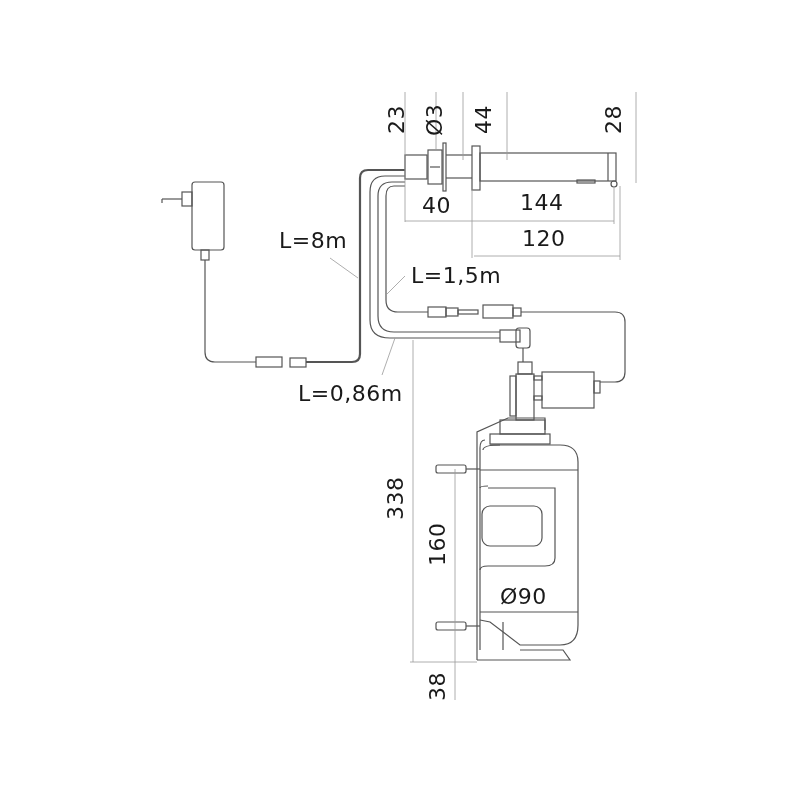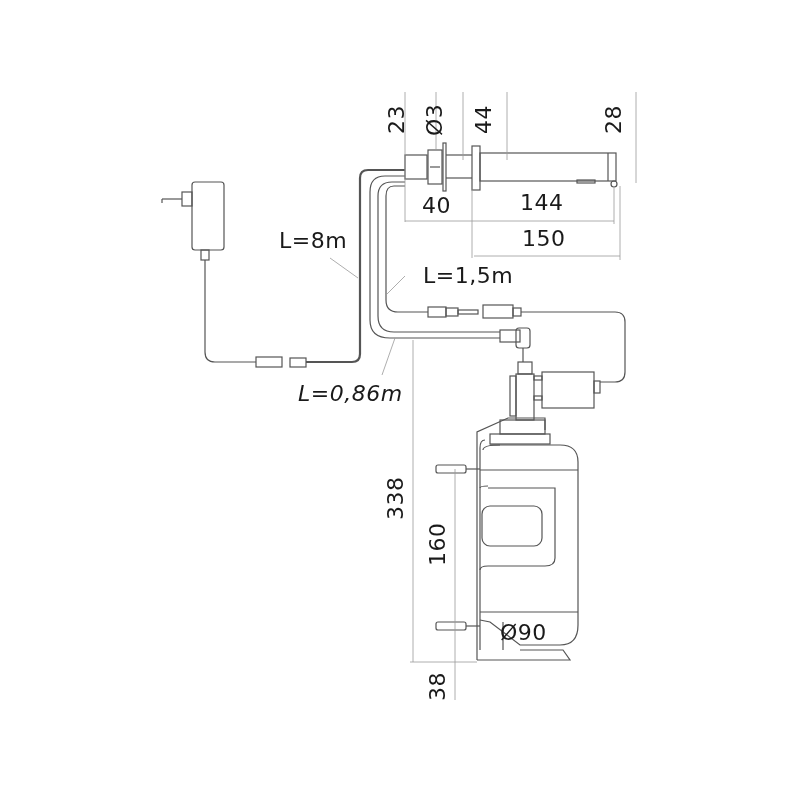--- a/index.html
+++ b/index.html
@@ -115,23 +115,23 @@
   </g>
 </svg>
 
 <div class="lbl rot" style="left:386px; top:134px;">23</div>
 <div class="lbl rot" style="left:424px; top:136px;">Ø3</div>
 <div class="lbl rot" style="left:473px; top:134px;">44</div>
 <div class="lbl rot" style="left:603px; top:134px;">28</div>
 
 <div class="lbl" style="left:422px; top:195px;">40</div>
 <div class="lbl" style="left:520px; top:192px;text-align:center;">144</div>
-<div class="lbl" style="left:522px; top:228px;">150</div>
+<div class="lbl" style="left:522px; top:228px;">120</div>
 
 <div class="lbl" style="left:279px; top:230px;">L=8m</div>
-<div class="lbl" style="left:411px; top:265px;margin-left:12px;">L=1,5m</div>
-<div class="lbl" style="left:298px; top:383px;font-style:italic;">L=0,86m</div>
+<div class="lbl" style="left:411px; top:265px;">L=1,5m</div>
+<div class="lbl" style="left:298px; top:383px;">L=0,86m</div>
 
 <div class="lbl rot" style="left:385px; top:520px;">338</div>
 <div class="lbl rot" style="left:427px; top:566px;">160</div>
 <div class="lbl rot" style="left:427px; top:701px;">38</div>
 
-<div class="lbl" style="left:500px; top:586px;margin-top:36px;">Ø90</div>
+<div class="lbl" style="left:500px; top:586px;">Ø90</div>
 
 </body></html>

